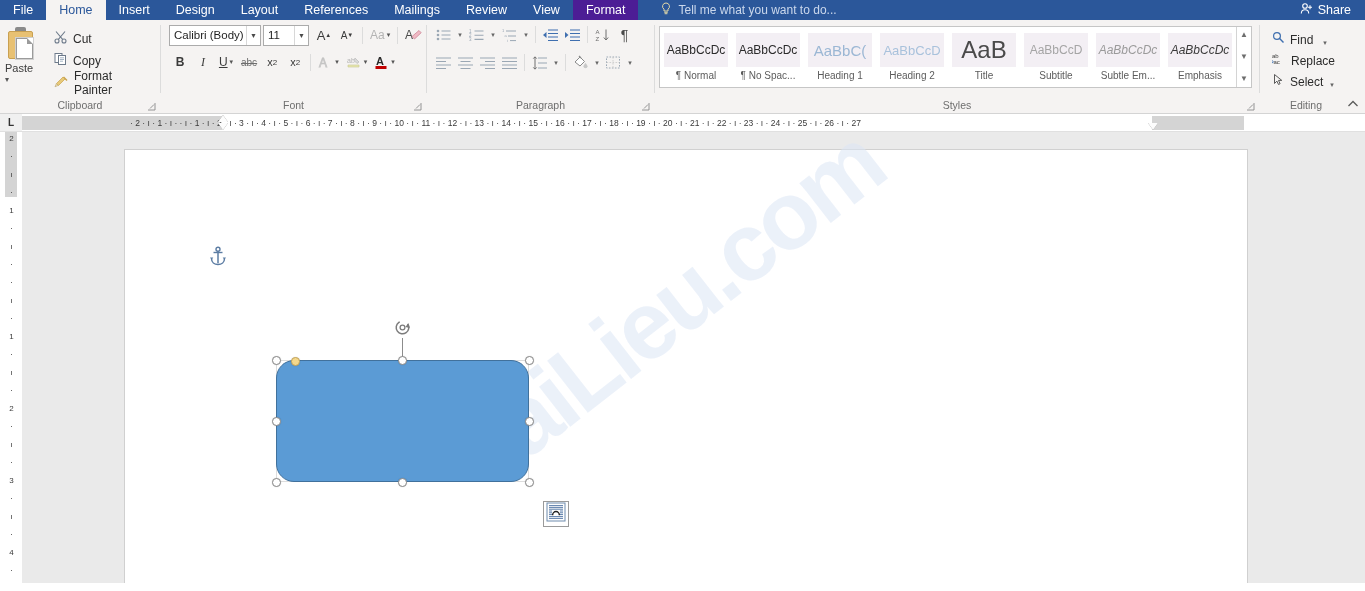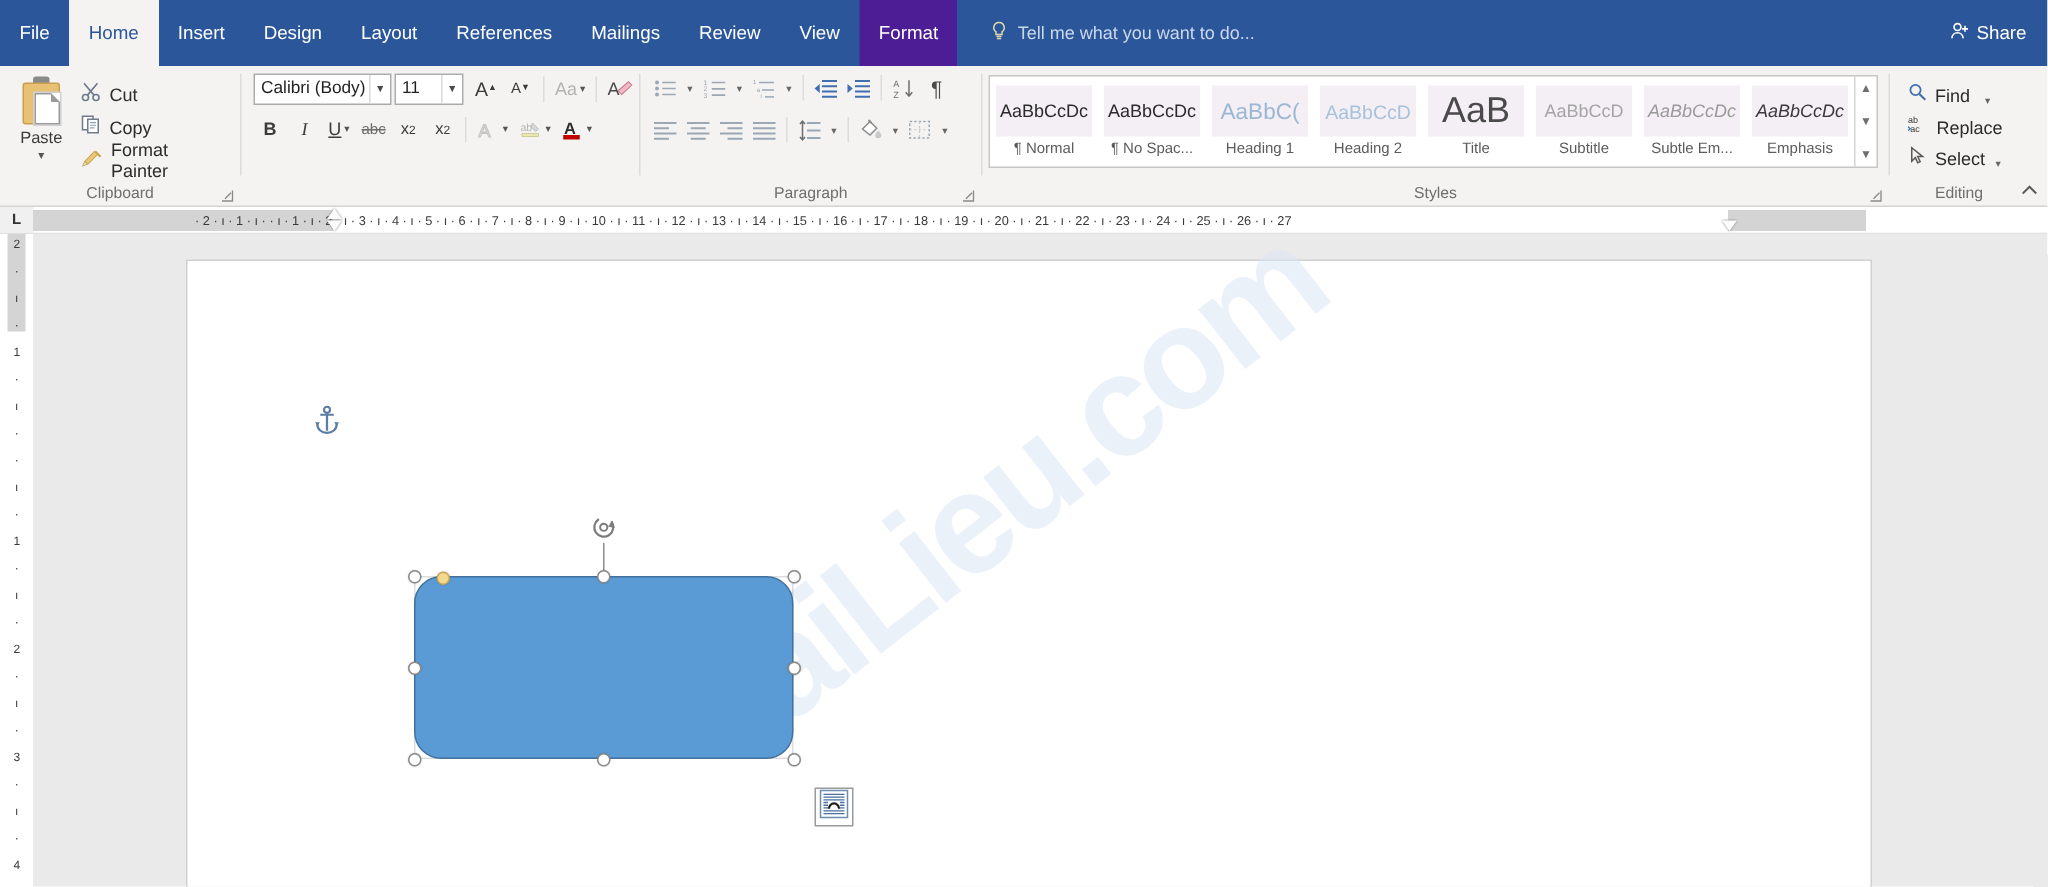--- a/index.html
+++ b/index.html
@@ -5,21 +5,21 @@
   * { box-sizing: border-box; margin:0; padding:0; }
   html,body{ width:1365px; height:591px; overflow:hidden; }
   body{
     font-family:"Liberation Sans", sans-serif;
     background:#ffffff;
     -webkit-font-smoothing:antialiased;
   }
 
   
   .tabbar{
-    height:44px; background:#2B579A; display:flex; align-items:stretch;
+    height:20px; background:#2B579A; display:flex; align-items:stretch;
     position:relative;
   }
   .tab{
     padding:0 13px; display:flex; align-items:center; justify-content:center;
     font-size:12.5px; color:#ffffff; cursor:default; white-space:nowrap;
   }
   .tab.active{ background:#F5F3F2; color:#2B579A; }
   .tab.contextual{ background:#4c1d95; }
   .tellme{
     display:flex; align-items:center; gap:6px; margin-left:22px;
@@ -45,21 +45,21 @@
   }
   .group-sep{ width:1px; background:#DCDCDC; margin:5px 0 20px 0; }
   .dlg{
     position:absolute; right:4px; bottom:2px; width:9px; height:9px;
     color:#7A7A7A; font-size:9px; line-height:9px;
   }
 
   
   .clip{ width:160px; }
   .paste-btn{
-    width:46px; display:flex; flex-direction:column; align-items:center;
+    width:46px; display:flex; flex-direction:column; 
     padding-top:3px; cursor:default;
   }
   .paste-ico{ width:32px; height:34px; position:relative; }
   .paste-ico .board{
     position:absolute; left:3px; top:4px; width:25px; height:28px;
     background:#E8C173; border:1px solid #C9A051; border-radius:2px;
   }
   .paste-ico .clipTop{
     position:absolute; left:10px; top:0px; width:11px; height:7px;
     background:#8A8A8A; border-radius:2px 2px 0 0;
@@ -400,20 +400,29 @@
         </div>
         <div class="rbtn">
           <svg width="15" height="16" viewBox="0 0 15 16">
               <text x="2" y="11" font-size="11" font-weight="bold" font-family="Liberation Sans, sans-serif" fill="#2B2B2B">A</text>
               <rect x="1.5" y="12" width="11" height="3" fill="#C00000"></rect>
             </svg>
             <span class="car">▾</span>
         </div>
       </div>
     </div>
+    <div class="group-label">
+      <span>Font</span>
+      <span class="dlg">
+        <svg width="9" height="9" viewBox="0 0 9 9">
+            <path d="M1 8h7V1" fill="none" stroke="#8A8A8A" stroke-width=".9"></path>
+            <path d="M7 2.5 3 6.5" stroke="#8A8A8A" stroke-width=".9"></path>
+          </svg>
+      </span>
+    </div>
   </div>
   <div class="group-sep"></div>
 
   <div class="group parag">
     <div class="group-body" style="flex-direction:column;padding-left:6px;">
       <div class="row" style="margin-bottom:7px;">
         <div class="pbtn">
           <svg width="16" height="14" viewBox="0 0 16 14">
               <circle cx="2" cy="3" r="1.3" fill="#9AA7B4"></circle>
               <circle cx="2" cy="7" r="1.3" fill="#9AA7B4"></circle>

